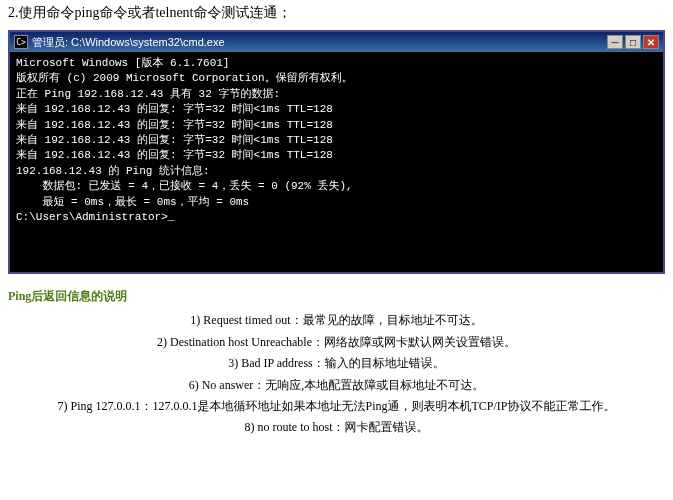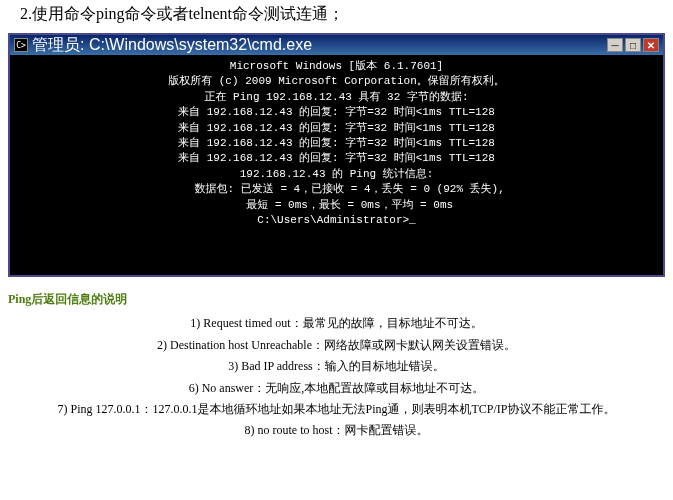--- a/index.html
+++ b/index.html
@@ -7,22 +7,22 @@
       width: 673px;
       min-height: 500px;
       font-family: SimSun, "宋体", serif;
       font-size: 12px;
       background: #fff;
       color: #000;
     }
 
     
     .top-instruction {
-      padding: 4px 8px 4px 20px;
-      font-size: 16px;
+      padding: 4px 8px 4px 8px;
+      font-size: 14px;
       color: #000;
     }
 
     
     .cmd-window {
       margin: 4px 8px 8px 8px;
       border: 2px solid #4a4a8c;
       background: #000080;
     }
 
@@ -49,21 +49,21 @@
       display: flex;
       align-items: center;
       justify-content: center;
       font-size: 8px;
       color: #fff;
       font-family: monospace;
     }
 
     .cmd-title-text {
       color: #fff;
-      font-size: 16px;
+      font-size: 11px;
       font-family: "Microsoft YaHei", sans-serif;
     }
 
     .cmd-buttons {
       display: flex;
       gap: 2px;
     }
 
     .cmd-btn {
       width: 16px;
@@ -84,21 +84,20 @@
     .cmd-btn-close { background: #c0392b; color: #fff; }
 
     .cmd-body {
       background: #000;
       color: #c0c0c0;
       font-family: "Courier New", Lucida Console, monospace;
       font-size: 11px;
       padding: 4px 6px;
       min-height: 220px;
       line-height: 1.4;
-      text-align: center;
     }
 
     .cmd-body .line {
       white-space: pre-wrap;
       word-break: break-all;
     }
 
     .cmd-body .line.white { color: #ffffff; }
     .cmd-body .line.gray { color: #c0c0c0; }
 

